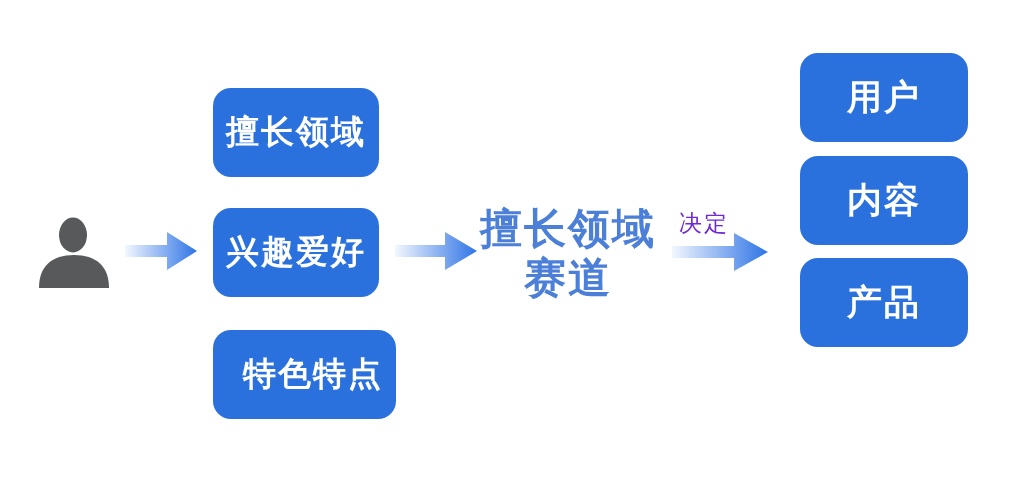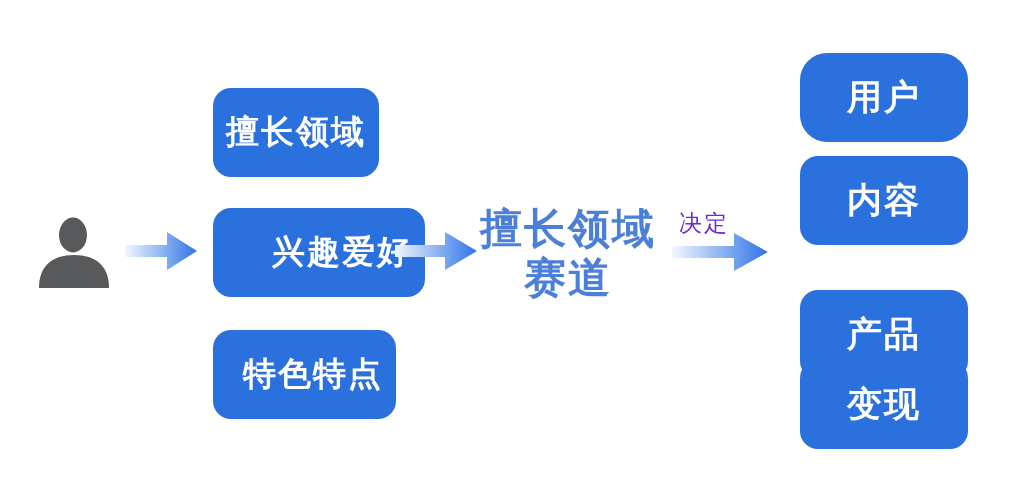--- a/index.html
+++ b/index.html
@@ -82,21 +82,21 @@
           <stop offset="1" stop-color="#2E74E6"></stop>
         </linearGradient>
       </defs>
       <path d="M0 14 H42 V1 L72 20 L42 39 V26 H0 Z" fill="url(#arrowGrad1)"></path>
     </svg>
   </span>
 
   <div class="bluebox left-box" style="top:88px;">
     <span>擅长领域</span>
   </div>
-  <div class="bluebox left-box" style="top:208px;padding-left:46px;">
+  <div class="bluebox left-box" style="top:208px;">
     <span>兴趣爱好</span>
   </div>
   <div class="bluebox left-box" style="top:330px;padding-left:17px;">
     <span>特色特点</span>
   </div>
 
   <span class="icon-abs" style="left:395px; top:231px; width:82px; height:40px;">
     <svg width="82" height="40" viewBox="0 0 82 40" aria-hidden="true">
       <defs>
         <linearGradient id="arrowGrad2" x1="0" y1="0" x2="1" y2="0">
@@ -120,26 +120,23 @@
       <defs>
         <linearGradient id="arrowGrad3" x1="0" y1="0" x2="1" y2="0">
           <stop offset="0" stop-color="#F2F7FE"></stop>
           <stop offset="1" stop-color="#2E74E6"></stop>
         </linearGradient>
       </defs>
       <path d="M0 14 H62 V1 L96 20 L62 39 V26 H0 Z" fill="url(#arrowGrad3)"></path>
     </svg>
   </span>
 
-  <div class="bluebox right-box" style="top:53px;border-radius:27px;">
+  <div class="bluebox right-box" style="top:53px;">
     <span>用户</span>
   </div>
   <div class="bluebox right-box" style="top:156px;">
     <span>内容</span>
   </div>
-  <div class="bluebox right-box" style="top:258px;margin-top:32px;">
+  <div class="bluebox right-box" style="top:258px;">
     <span>产品</span>
-  </div>
-  <div class="bluebox right-box" style="top:360px;">
-    <span>变现</span>
   </div>
 
 </div>
 
 </body></html>

